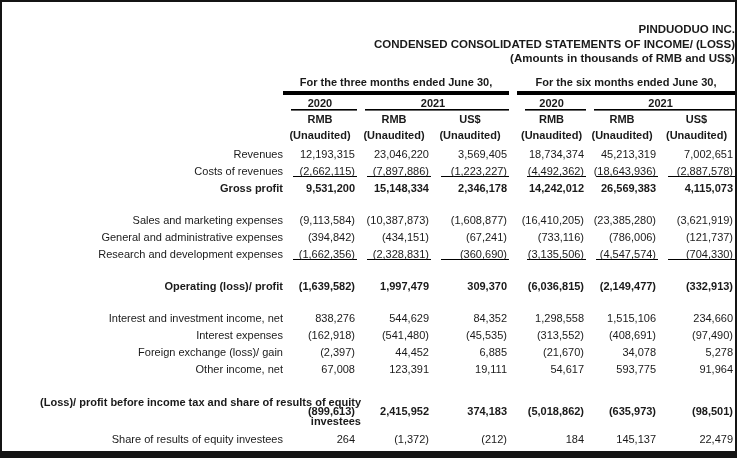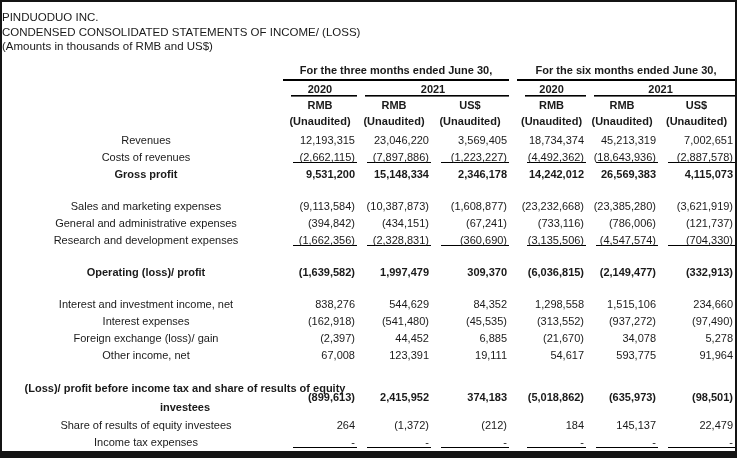--- a/index.html
+++ b/index.html
@@ -13,53 +13,54 @@
     width: 733px;
     height: 449px;
     border-top: 2px solid #141414;
     border-left: 2px solid #141414;
     border-right: 2px solid #141414;
     border-bottom: 7px solid #141414;
     background: #ffffff;
     overflow: hidden;
   }
   .title-block {
-    text-align: left;
-    padding-top: 8px;
+    text-align: right;
+    padding-top: 20px;
     font-size: 11.5px;
     line-height: 14.5px;
+    font-weight: bold;
   }
   .title-block div { white-space: nowrap; }
   table.stmt {
     margin-top: 9px;
     width: 100%;
     border-collapse: collapse;
     table-layout: fixed;
     font-size: 11px;
   }
   td { padding: 0; vertical-align: middle; }
   .hdr { font-weight: bold; text-align: center; line-height: 14px; }
   td.grp {
     font-weight: bold; text-align: center;
-    border-bottom: 2px solid #000000;
+    border-bottom: 4px solid #000000;
     padding-bottom: 1px;
     height: 15px;
     white-space: nowrap;
   }
   tr.years td.yr { height: 17px; margin-top: 40px; }
   tr.cur td { height: 15px; }
   tr.unaud td { height: 16px; padding-bottom: 3px; }
   .uline {
     background-image: linear-gradient(#000, #000);
     background-repeat: no-repeat;
     background-size: calc(100% - 8px) 1.6px;
     background-position: right 0 bottom 1px;
   }
   td.label {
-    text-align: center;
+    text-align: right;
     padding-left: 7px;
     white-space: nowrap;
     line-height: 13px;
   }
   td.num {
     text-align: right;
     padding-right: 2px;
     white-space: nowrap;
     line-height: 13px;
   }
@@ -173,21 +174,21 @@
         </tr>
         <tr>
           <td colspan="8" class="spacer"></td>
         </tr>
         <tr class="data-row">
           <td class="label">Sales and marketing expenses</td>
           <td class="num">(9,113,584)</td>
           <td class="num">(10,387,873)</td>
           <td class="num">(1,608,877)</td>
           <td class="gap"></td>
-          <td class="num">(23,232,668)</td>
+          <td class="num">(16,410,205)</td>
           <td class="num">(23,385,280)</td>
           <td class="num">(3,621,919)</td>
         </tr>
         <tr class="data-row">
           <td class="label">General and administrative expenses</td>
           <td class="num">(394,842)</td>
           <td class="num">(434,151)</td>
           <td class="num">(67,241)</td>
           <td class="gap"></td>
           <td class="num">(733,116)</td>
@@ -230,21 +231,21 @@
           <td class="num">1,515,106</td>
           <td class="num">234,660</td>
         </tr>
         <tr class="data-row">
           <td class="label">Interest expenses</td>
           <td class="num">(162,918)</td>
           <td class="num">(541,480)</td>
           <td class="num">(45,535)</td>
           <td class="gap"></td>
           <td class="num">(313,552)</td>
-          <td class="num">(937,272)</td>
+          <td class="num">(408,691)</td>
           <td class="num">(97,490)</td>
         </tr>
         <tr class="data-row">
           <td class="label">Foreign exchange (loss)/ gain</td>
           <td class="num">(2,397)</td>
           <td class="num">44,452</td>
           <td class="num">6,885</td>
           <td class="gap"></td>
           <td class="num">(21,670)</td>
           <td class="num">34,078</td>

